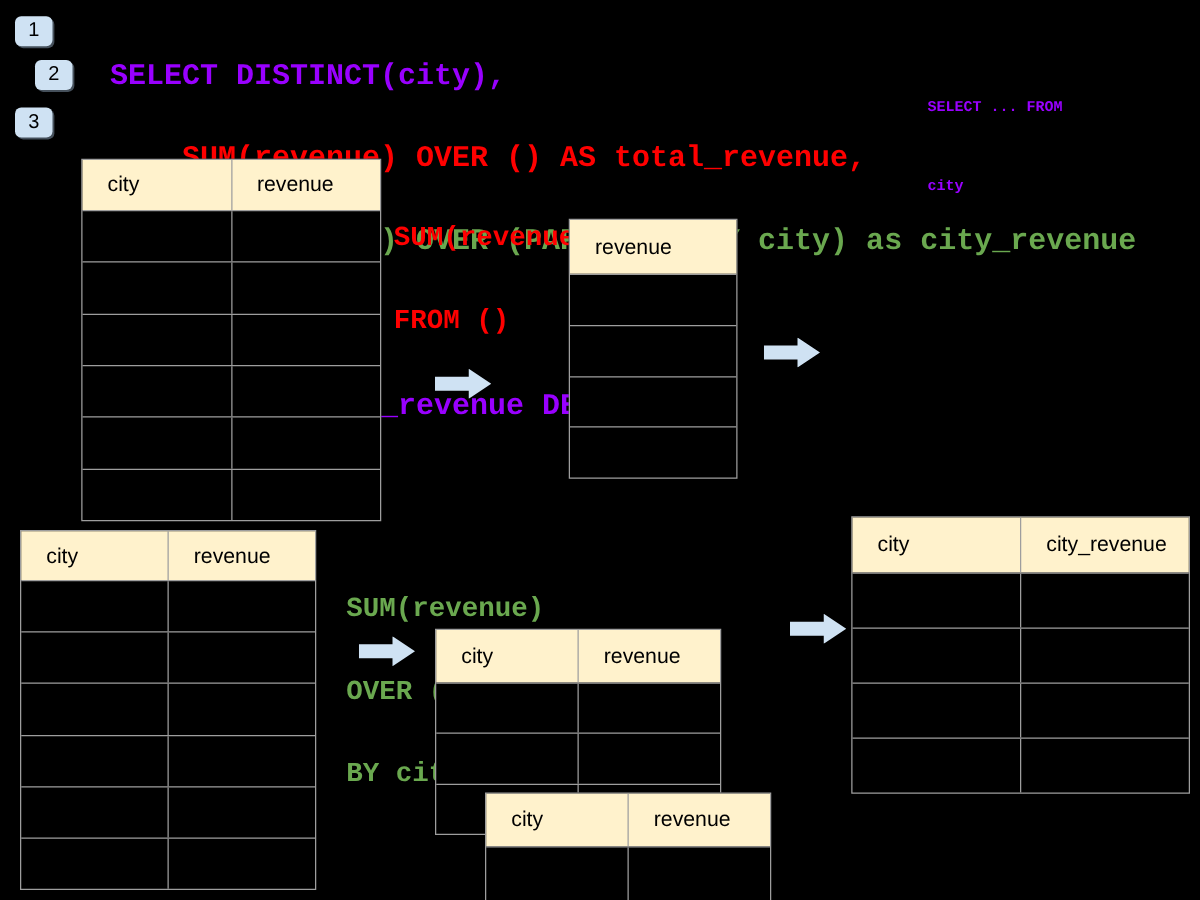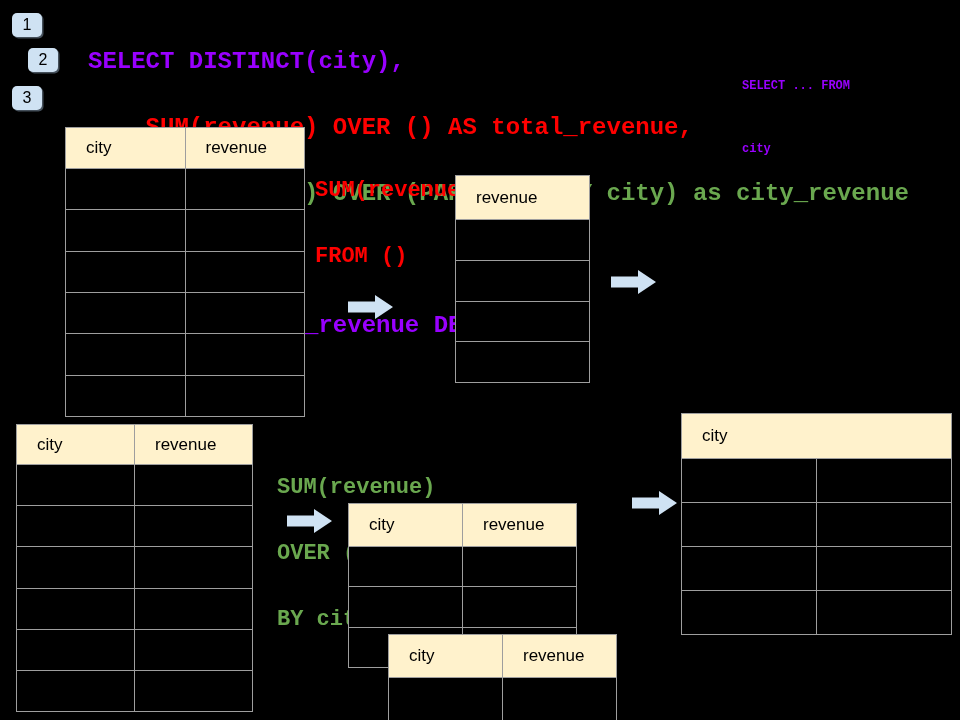--- a/index.html
+++ b/index.html
@@ -233,20 +233,21 @@
         <div class="tcell">revenue</div>
       </div>
       <div class="trow">
         <div class="tcell"></div>
         <div class="tcell"></div>
       </div>
     </div>
   <div class="dtable" id="t-result">
       <div class="trow thead">
         <div class="tcell">city</div>
+        <div class="tcell">city_revenue</div>
       </div>
       <div class="trow">
         <div class="tcell"></div>
         <div class="tcell"></div>
       </div>
       <div class="trow">
         <div class="tcell"></div>
         <div class="tcell"></div>
       </div>
       <div class="trow">

